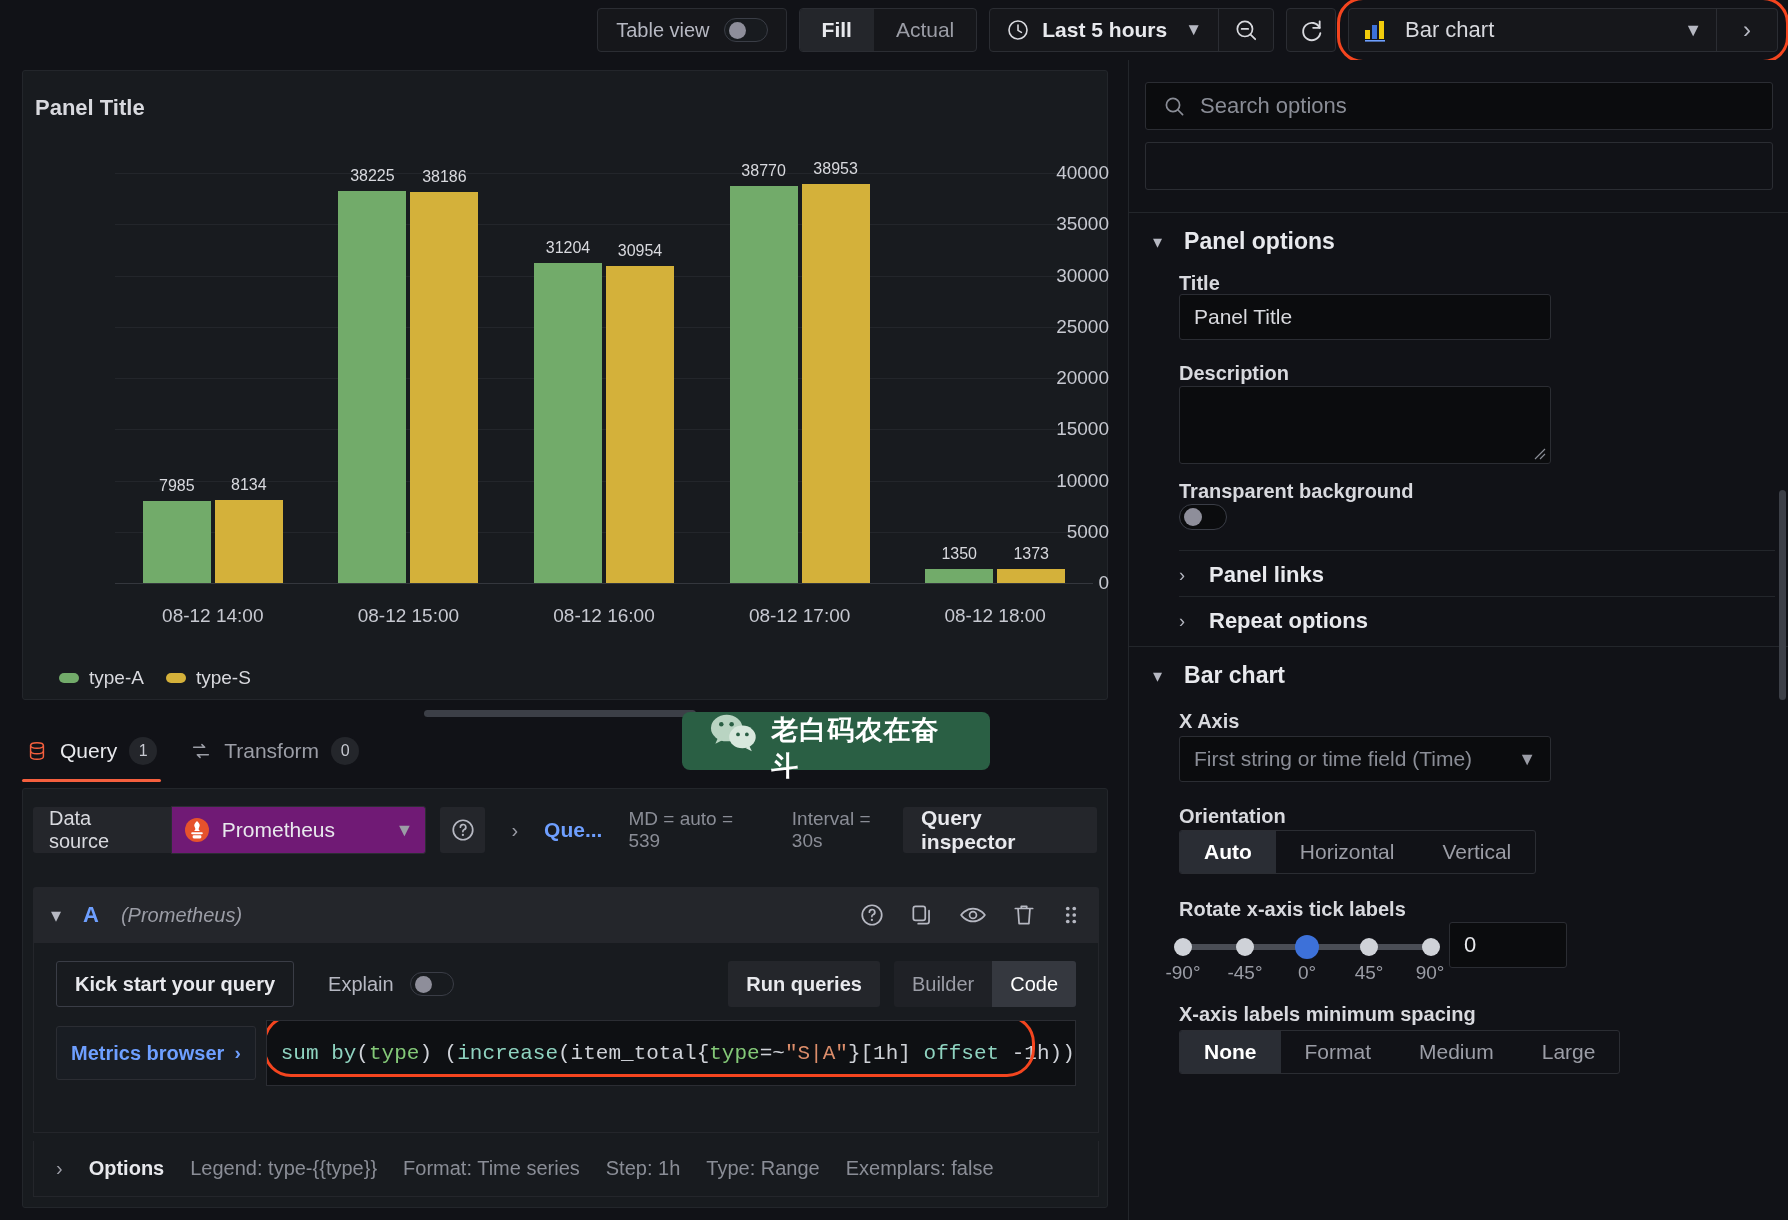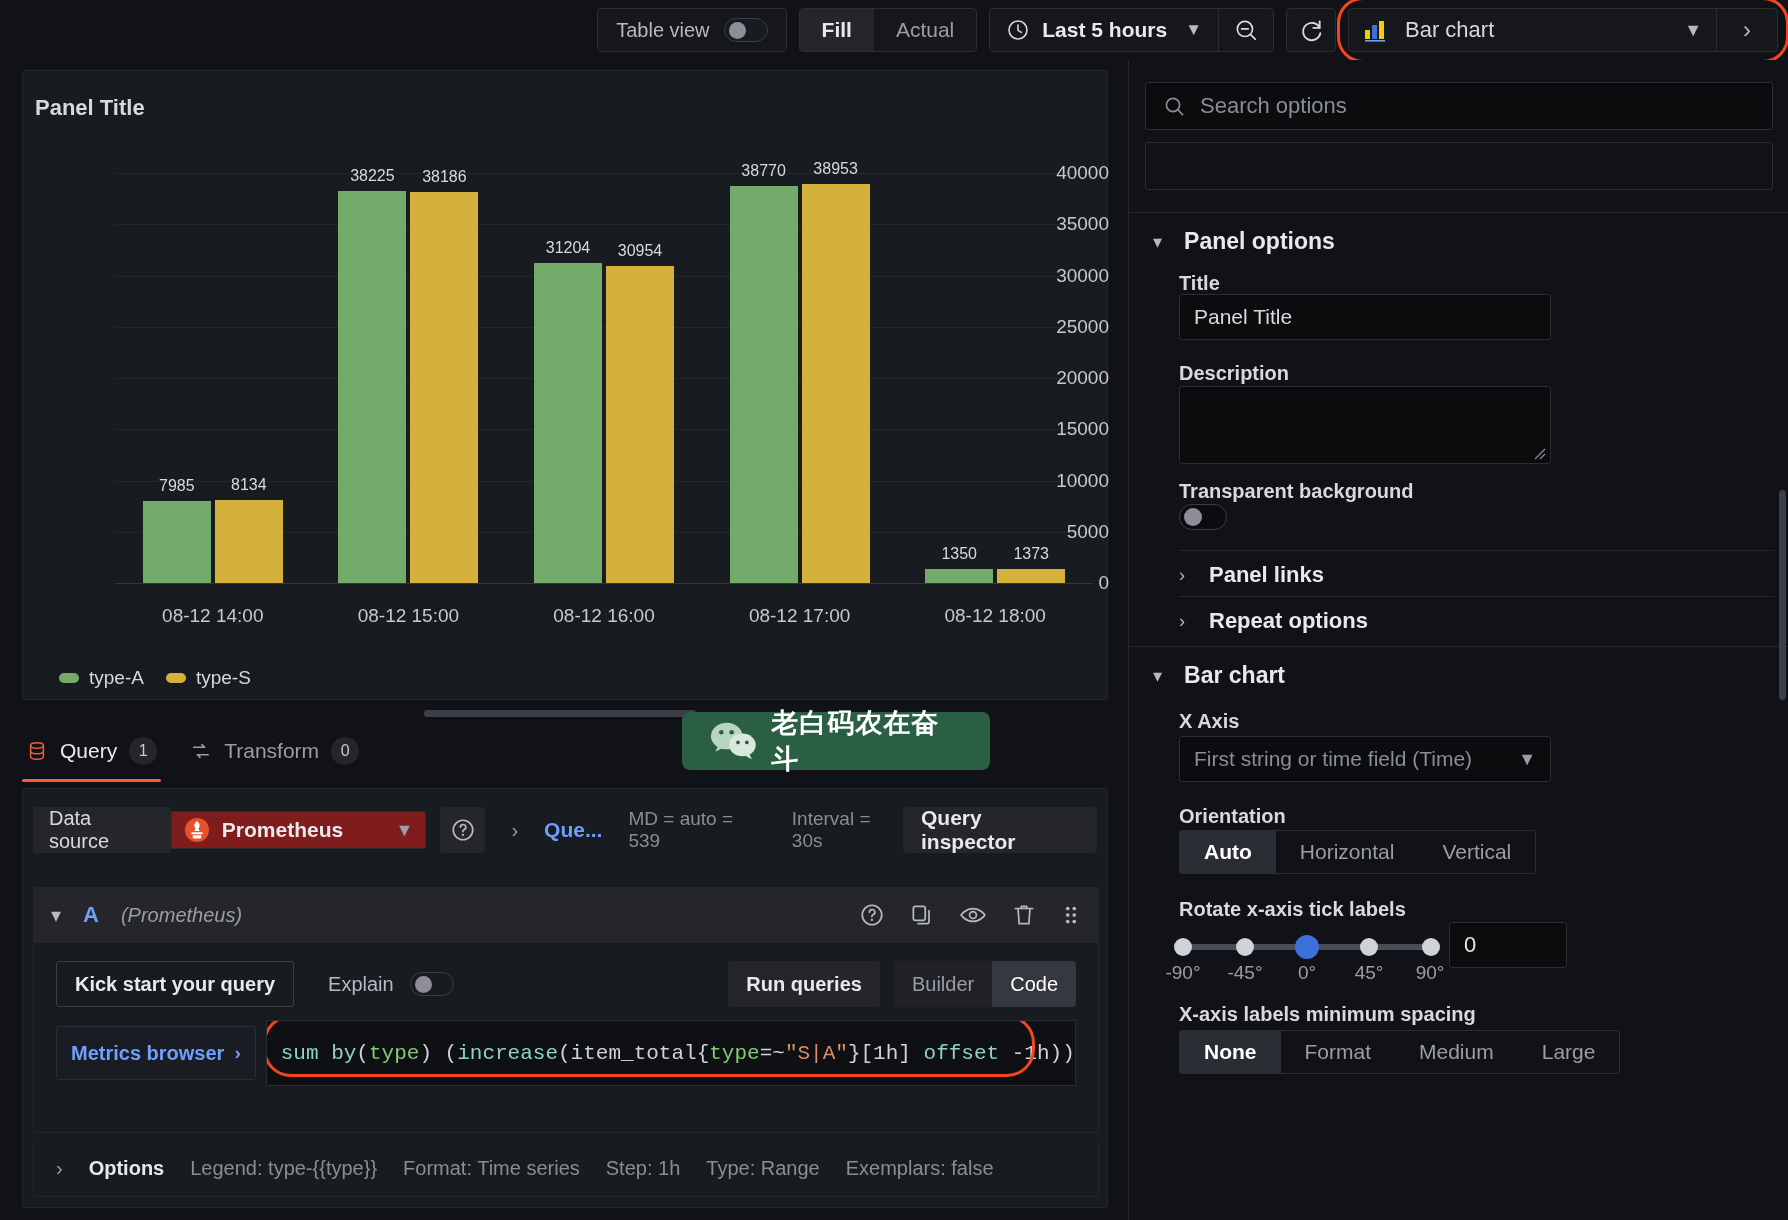--- a/index.html
+++ b/index.html
@@ -117,21 +117,21 @@
 
   .hscroll {
     position: absolute; top: 650px; left: 424px; width: 272px; height: 7px;
     background: #3c3f47; border-radius: 4px;
   }
 
   
   .watermark {
     position: absolute; top: 652px; left: 682px;
     width: 308px; height: 58px; background: #2a5f44;
-    border-radius: 8px; display: flex; align-items: center; gap: 10px;
+    border-radius: 8px; display: flex; gap: 10px;
     padding: 0 26px;
   }
   .watermark .wm-text {
     font-size: 27px; color: #ffffff; font-weight: bold; letter-spacing: 1px;
   }
 
   
   .tabs { position: absolute; top: 672px; left: 22px; width: 1086px; height: 50px; display: flex; gap: 25px; }
   .tab { display: flex; align-items: center; gap: 12px; font-size: 21px; color: #9b9da6; position: relative; padding: 0 4px 12px 4px; }
   .tab.active { color: #e8e9ed; }
@@ -148,23 +148,23 @@
   .qsection {
     position: absolute; top: 728px; left: 22px; width: 1086px; height: 420px;
     background: #181b1f; border: 1px solid #23262b; border-radius: 3px;
   }
   .dsrow { position: absolute; top: 14px; left: 0; width: 100%; height: 54px; display: flex; align-items: center; gap: 0; padding: 0 10px; }
   .ds-label {
     height: 46px; display: flex; align-items: center; padding: 0 16px;
     background: #24262b; border-radius: 3px 0 0 3px; font-size: 20px; color: #d8d9de;
   }
   .ds-select {
-    height: 38px; width: 260px; display: flex; align-items: center; gap: 12px;
-    padding: 0 12px; background: #7f1d1d; border: 1px solid #2b2d33;
-    border-radius: 0 3px 3px 0; font-size: 21px; color: #e8e9ed; font-weight: bold;
+    height: 48px; width: 260px; display: flex; align-items: center; gap: 12px;
+    padding: 0 12px; background: #701a75; border: 1px solid #2b2d33;
+    border-radius: 0 3px 3px 0; font-size: 21px; color: #e8e9ed;
   }
   .ds-select .caret { margin-left: auto; color: #9b9da6; font-size: 18px; }
   .help-btn {
     margin-left: 14px; width: 46px; height: 46px; border-radius: 3px; background: #24262b;
     display: flex; align-items: center; justify-content: center;
   }
   .q-meta { display: flex; align-items: center; gap: 26px; margin-left: 26px; }
   .q-meta .chev { color: #9b9da6; font-size: 20px; }
   .q-meta .qlink { color: #6e9fff; font-size: 21px; font-weight: bold; }
   .q-meta .dim { color: #8a8d96; font-size: 19px; }

